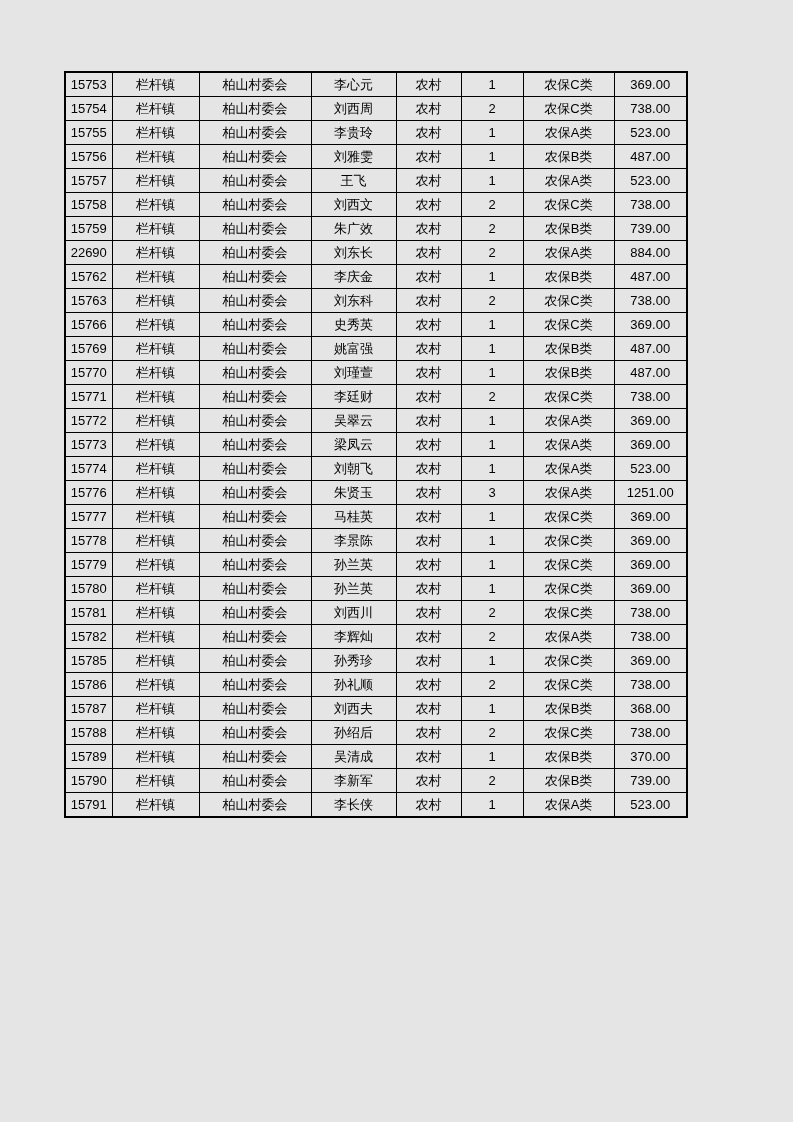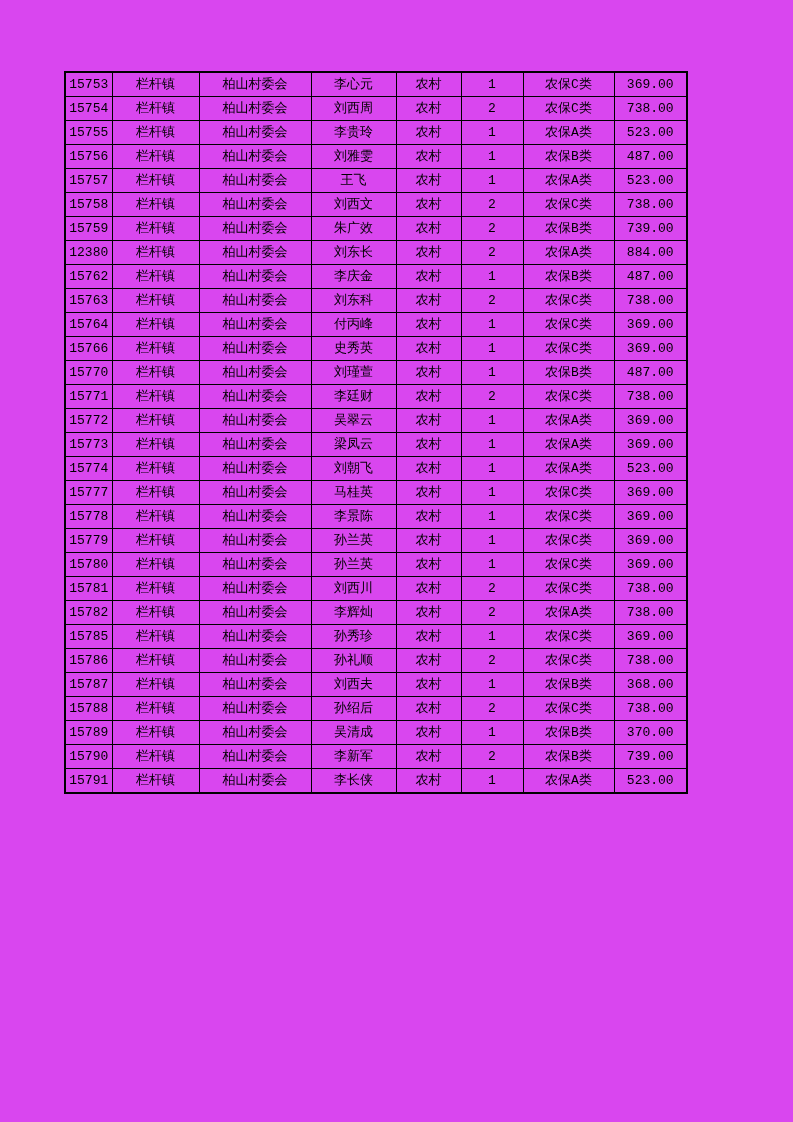--- a/index.html
+++ b/index.html
@@ -4,23 +4,23 @@
 <style>
   html, body {
     margin: 0;
     padding: 0;
     background: #ffffff;
   }
   .page {
     position: relative;
     width: 793px;
     height: 1122px;
-    background: #d946ef;
+    background: #e5e5e5;
     overflow: hidden;
-    font-family: Liberation Mono, monospace;
+    font-family: Liberation Sans, sans-serif;
   }
   table.records {
     position: absolute;
     left: 64px;
     top: 71px;
     border-collapse: collapse;
     table-layout: fixed;
     width: 622px;
     border: 2px solid #000000;
   }
@@ -125,21 +125,21 @@
           <td>15759</td>
           <td>栏杆镇</td>
           <td>柏山村委会</td>
           <td>朱广效</td>
           <td>农村</td>
           <td>2</td>
           <td>农保B类</td>
           <td>739.00</td>
         </tr>
         <tr>
-          <td>12380</td>
+          <td>22690</td>
           <td>栏杆镇</td>
           <td>柏山村委会</td>
           <td>刘东长</td>
           <td>农村</td>
           <td>2</td>
           <td>农保A类</td>
           <td>884.00</td>
         </tr>
         <tr>
           <td>15762</td>
@@ -155,40 +155,40 @@
           <td>15763</td>
           <td>栏杆镇</td>
           <td>柏山村委会</td>
           <td>刘东科</td>
           <td>农村</td>
           <td>2</td>
           <td>农保C类</td>
           <td>738.00</td>
         </tr>
         <tr>
-          <td>15764</td>
-          <td>栏杆镇</td>
-          <td>柏山村委会</td>
-          <td>付丙峰</td>
-          <td>农村</td>
-          <td>1</td>
-          <td>农保C类</td>
-          <td>369.00</td>
-        </tr>
-        <tr>
           <td>15766</td>
           <td>栏杆镇</td>
           <td>柏山村委会</td>
           <td>史秀英</td>
           <td>农村</td>
           <td>1</td>
           <td>农保C类</td>
           <td>369.00</td>
         </tr>
         <tr>
+          <td>15769</td>
+          <td>栏杆镇</td>
+          <td>柏山村委会</td>
+          <td>姚富强</td>
+          <td>农村</td>
+          <td>1</td>
+          <td>农保B类</td>
+          <td>487.00</td>
+        </tr>
+        <tr>
           <td>15770</td>
           <td>栏杆镇</td>
           <td>柏山村委会</td>
           <td>刘瑾萱</td>
           <td>农村</td>
           <td>1</td>
           <td>农保B类</td>
           <td>487.00</td>
         </tr>
         <tr>
@@ -223,20 +223,30 @@
         </tr>
         <tr>
           <td>15774</td>
           <td>栏杆镇</td>
           <td>柏山村委会</td>
           <td>刘朝飞</td>
           <td>农村</td>
           <td>1</td>
           <td>农保A类</td>
           <td>523.00</td>
+        </tr>
+        <tr>
+          <td>15776</td>
+          <td>栏杆镇</td>
+          <td>柏山村委会</td>
+          <td>朱贤玉</td>
+          <td>农村</td>
+          <td>3</td>
+          <td>农保A类</td>
+          <td>1251.00</td>
         </tr>
         <tr>
           <td>15777</td>
           <td>栏杆镇</td>
           <td>柏山村委会</td>
           <td>马桂英</td>
           <td>农村</td>
           <td>1</td>
           <td>农保C类</td>
           <td>369.00</td>

